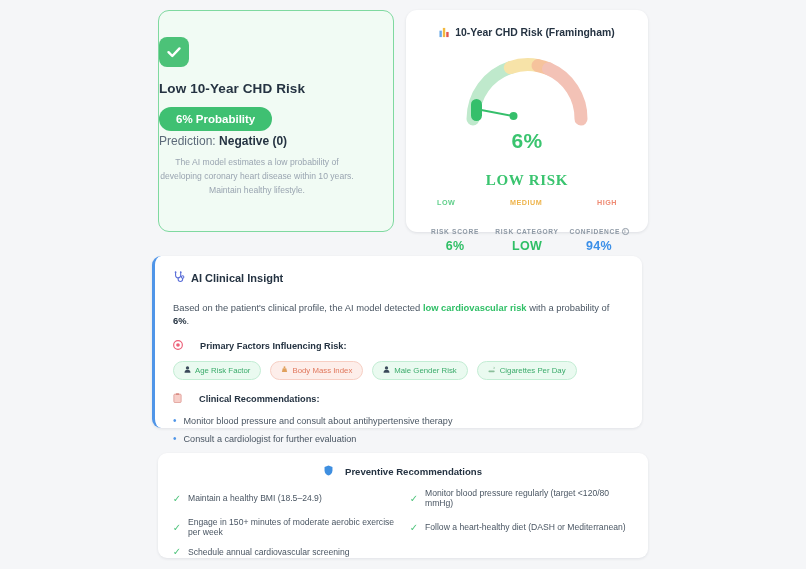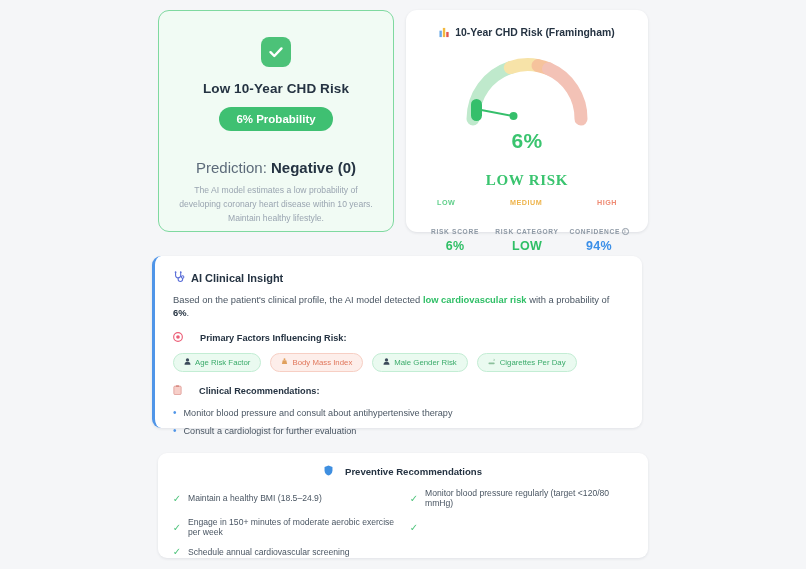--- a/index.html
+++ b/index.html
@@ -17,42 +17,42 @@
     width: 490px; height: 222px;
     display: flex; gap: 12px;
   }
 
   
   .summary-card {
     width: 236px; height: 222px;
     background: #f1fbf4;
     border: 1.5px solid #7fd9a0;
     border-radius: 11px;
-    display: flex; flex-direction: column; align-items: center;
+    display: flex; flex-direction: column; align-items: flex-start;
     padding-top: 26px;
   }
   .check-badge {
     width: 30px; height: 30px; border-radius: 8px;
     background: #4cc278;
     display: flex; align-items: center; justify-content: center;
   }
   .check-badge svg { display:block; }
   .summary-title {
     margin-top: 14px;
     font-size: 13.5px; font-weight: bold; color: #253342;
     letter-spacing: .1px;
   }
   .prob-pill {
     margin-top: 11px;
     background: #3fc072; color: #fff;
     font-size: 11.5px; font-weight: bold;
     padding: 6px 17px; border-radius: 20px;
   }
   .prediction-line {
-    margin-top: 28px; font-size: 15px; color: #5d6b7a;
+    margin-top: 3px; font-size: 12px; color: #5d6b7a;
   }
   .prediction-line b { color: #253342; font-weight: bold; }
   .summary-desc {
     margin-top: 8px; width: 196px; text-align: center;
     font-size: 8.6px; line-height: 1.62; color: #9aa5b1;
   }
 
   
   .gauge-card {
     width: 242px; height: 222px;
@@ -113,21 +113,21 @@
     border-left: 3px solid #4f95e8;
     border-radius: 9px;
     box-shadow: 0 1px 3px rgba(20,30,50,.09);
     padding: 15px 18px 0 18px;
   }
   .insight-head {
     font-size: 11px; font-weight: bold; color: #253342;
     display: flex; align-items: center; gap: 6px;
   }
   .insight-body {
-    margin-top: 8px; font-size: 9.4px; color: #4a5663; line-height: 1.4;
+    margin-top: 16px; font-size: 9.4px; color: #4a5663; line-height: 1.4;
   }
   .insight-body .hl { color: #2fbf66; font-weight: bold; }
   .insight-body b { color: #253342; font-weight: bold; }
   .sub-head {
     margin-top: 13px; font-size: 9.2px; font-weight: bold; color: #253342;
     display: flex; align-items: center; gap: 17px;
   }
   .chips { margin-top: 9px; display: flex; gap: 9px; }
   .chip {
     display: flex; align-items: center; gap: 4px;
@@ -360,20 +360,21 @@
       <div class="p-item">
         <span class="p-check">✓</span>
         <span class="p-text">Monitor blood pressure regularly (target &lt;120/80 mmHg)</span>
       </div>
       <div class="p-item">
         <span class="p-check">✓</span>
         <span class="p-text">Engage in 150+ minutes of moderate aerobic exercise per week</span>
       </div>
       <div class="p-item">
         <span class="p-check">✓</span>
+        <span class="p-text">Follow a heart-healthy diet (DASH or Mediterranean)</span>
       </div>
       <div class="p-item">
         <span class="p-check">✓</span>
         <span class="p-text">Schedule annual cardiovascular screening</span>
       </div>
     </div>
   </div>
 
 </div>
 

